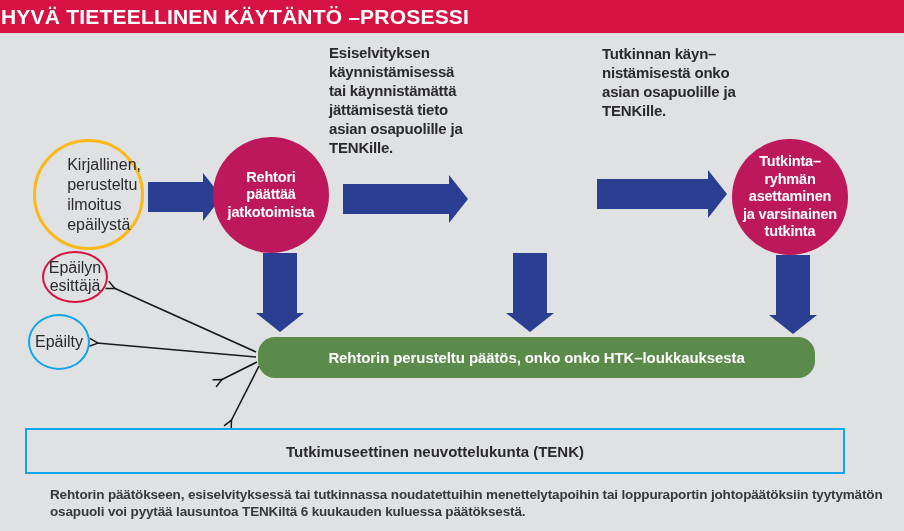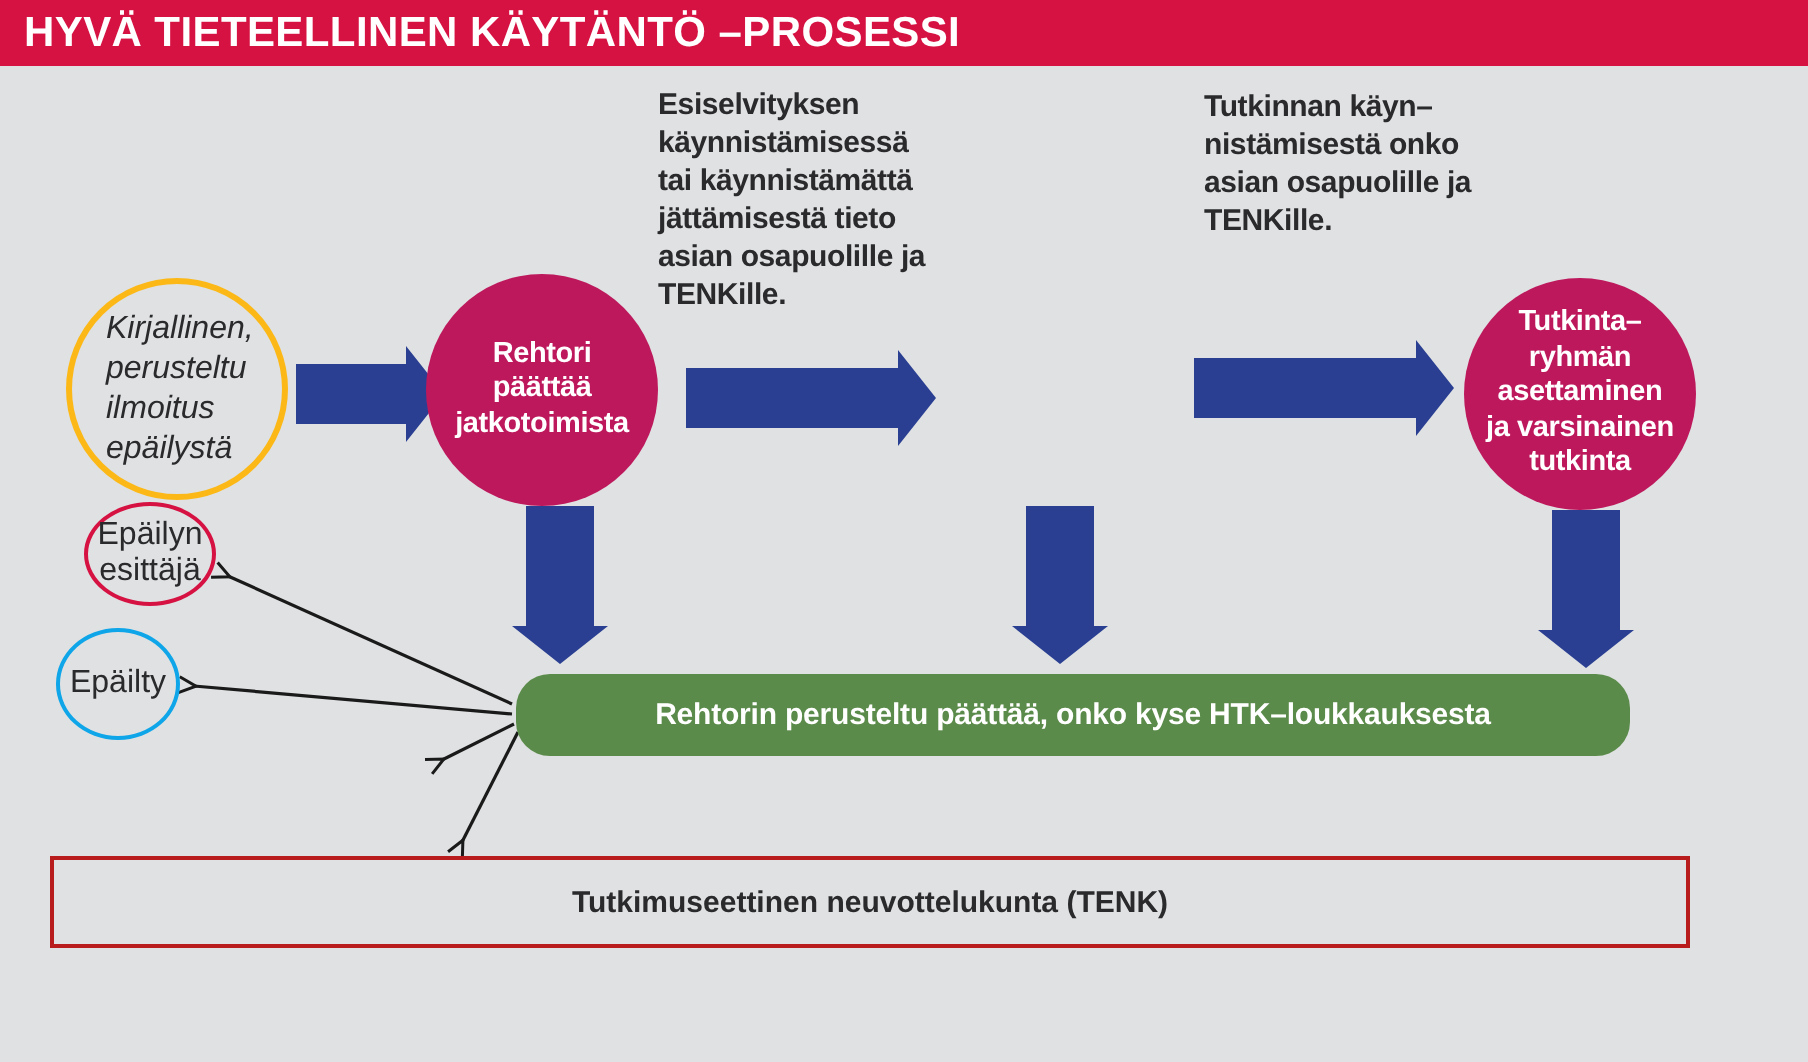--- a/index.html
+++ b/index.html
@@ -11,41 +11,41 @@
     overflow: hidden;
     font-family: "Liberation Sans", sans-serif;
   }
   .header-bar {
     position: absolute; left: 0; top: 0;
     width: 904px; height: 33px;
     background: #d61243;
   }
   .header-bar h1 {
     color: #ffffff; font-size: 21px; font-weight: bold;
-    line-height: 33px; padding-left: 12px; letter-spacing: 0.2px;
+    line-height: 33px; padding-left: 1px; letter-spacing: 0.2px;
     white-space: nowrap;
   }
   .ml { white-space: pre-line; }
   .note {
     position: absolute;
     font-size: 15px; font-weight: bold; line-height: 19px;
     color: #2a2a2c; letter-spacing: -0.2px;
   }
   .note-1 { left: 313px; top: 43px; margin-left: 16px; }
   .note-2 { left: 602px; top: 44px; }
   .outline-circle {
     position: absolute; border-radius: 50%;
     display: flex; align-items: center; justify-content: center;
     color: #2a2a2c; text-align: center;
   }
   .start-circle {
     left: 33px; top: 139px; width: 111px; height: 111px;
     border: 3px solid #fcb817;
     font-size: 16px; line-height: 20px;
-    justify-content: flex-start; text-align: left; padding-left: 17px; font-style: italic;
+    justify-content: flex-end; text-align: left; padding-left: 17px;
   }
   .suspicion-presenter {
     left: 42px; top: 251px; width: 66px; height: 52px;
     border: 2px solid #d61243;
     font-size: 16px; line-height: 18px;
   }
   .suspected {
     left: 28px; top: 314px; width: 62px; height: 56px;
     border: 2px solid #0ea5e9;
     font-size: 16px;
@@ -72,21 +72,21 @@
   .decision-bar {
     position: absolute; left: 258px; top: 337px;
     width: 557px; height: 41px;
     background: #5b8b4a; border-radius: 17px;
     display: flex; align-items: center; justify-content: center;
     color: #ffffff; font-size: 15px; font-weight: bold; letter-spacing: -0.1px;
   }
   .tenk-box {
     position: absolute; left: 25px; top: 428px;
     width: 820px; height: 46px;
-    border: 2px solid #b91c1c;
+    border: 2px solid #0ea5e9;
     display: flex; align-items: center; justify-content: center;
     color: #2a2a2c; font-size: 15px; font-weight: bold;
   }
   .footer-text {
     position: absolute; left: 50px; top: 487px; width: 840px;
     font-size: 13.5px; font-weight: bold; line-height: 16.5px;
     color: #38383a; letter-spacing: -0.15px;
   }
   .arrow-layer {
     position: absolute; left: 0; top: 0;
@@ -155,21 +155,22 @@
   </div>
   <div class="process-circle pc-3">
     <span class="ml">Tutkinta–
 ryhmän
 asettaminen
 ja varsinainen
 tutkinta</span>
   </div>
 
   <div class="decision-bar">
-    <span>Rehtorin perusteltu päättää, onko kyse HTK–loukkauksesta</span>
+    <span>Rehtorin perusteltu päätös, onko onko HTK–loukkauksesta</span>
   </div>
 
   <div class="tenk-box">
     <span>Tutkimuseettinen neuvottelukunta (TENK)</span>
   </div>
 
+  <div class="footer-text">Rehtorin päätökseen, esiselvityksessä tai tutkinnassa noudatettuihin menettelytapoihin tai loppuraportin johtopäätöksiin tyytymätön osapuoli voi pyytää lausuntoa TENKiltä 6 kuukauden kuluessa päätöksestä.</div>
 
 </div>
 
 </body></html>

